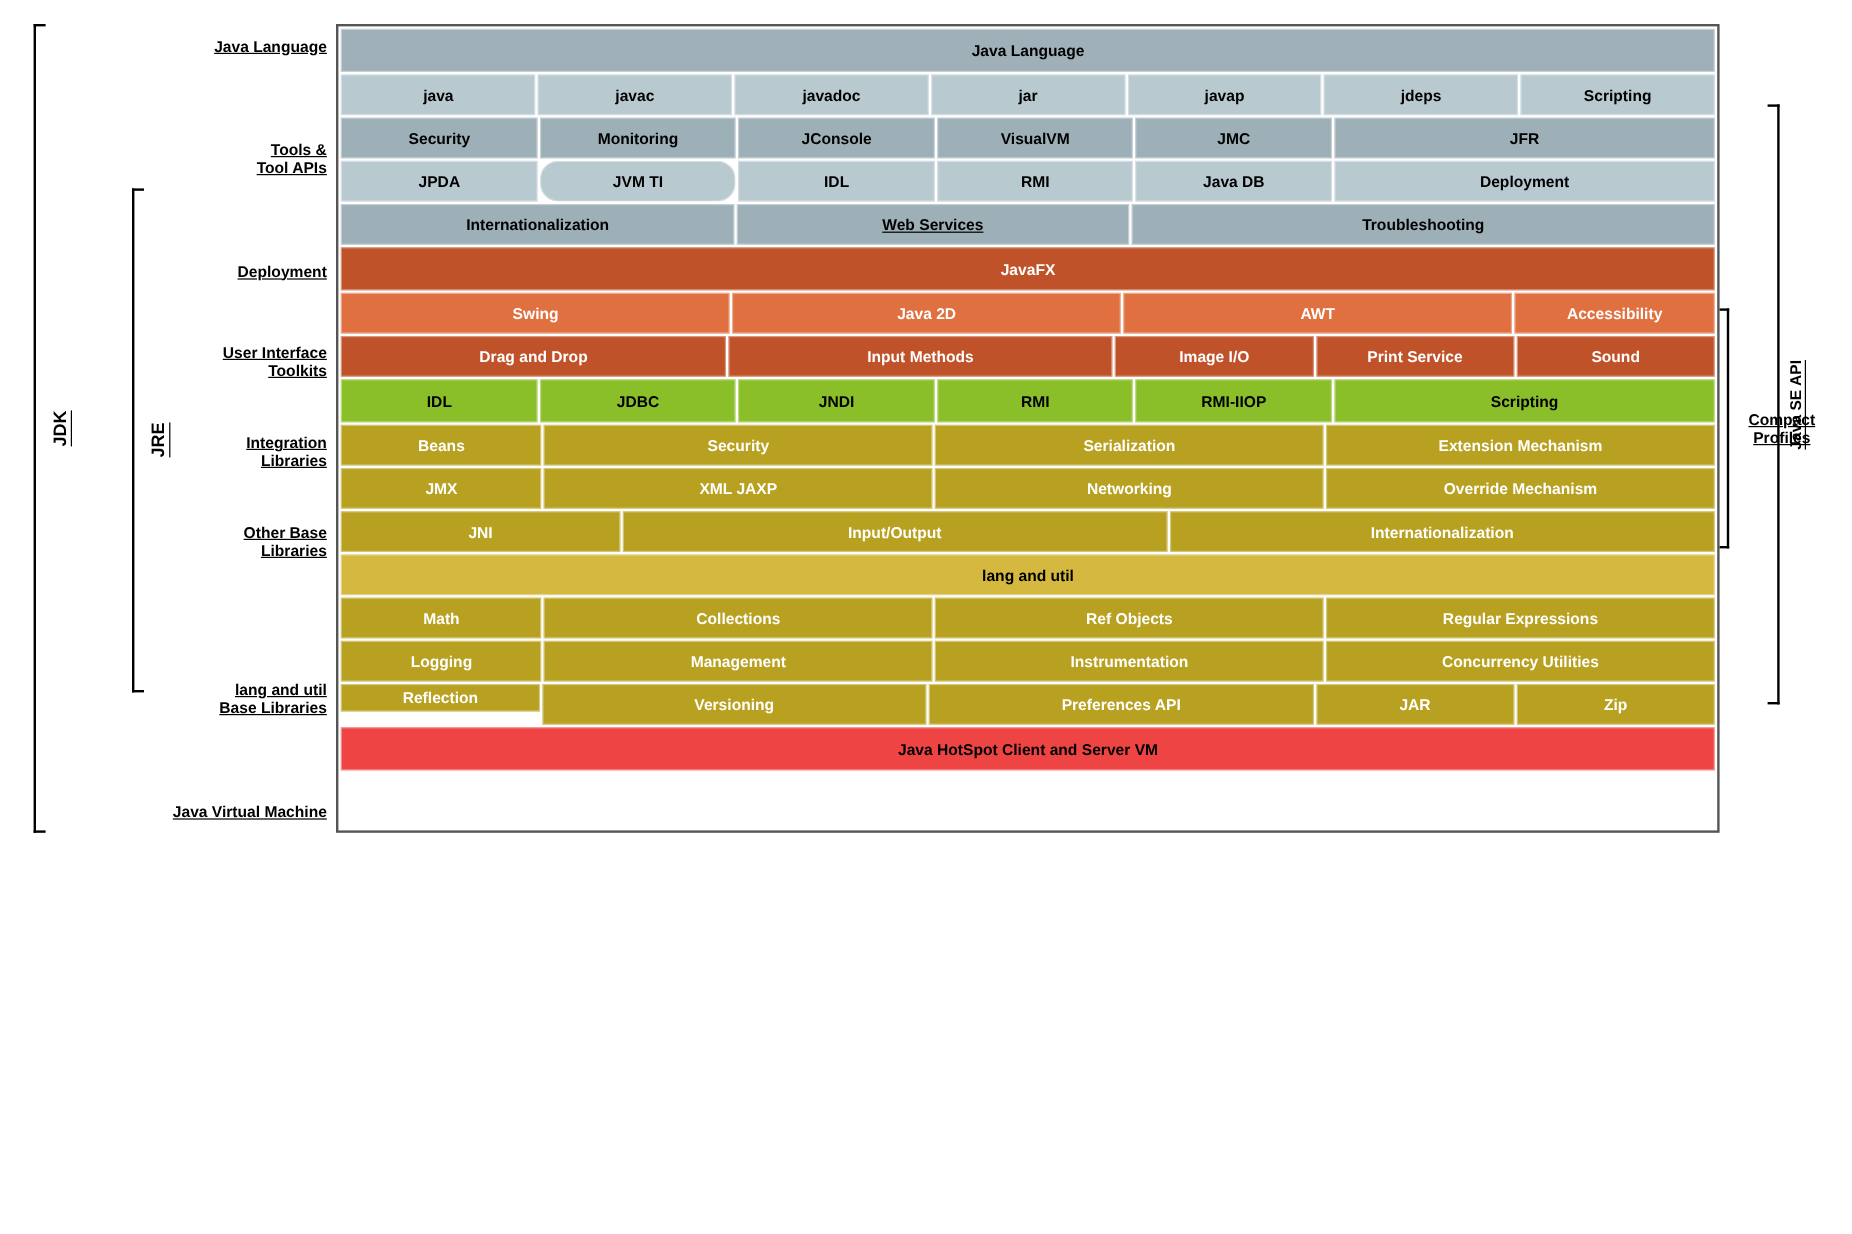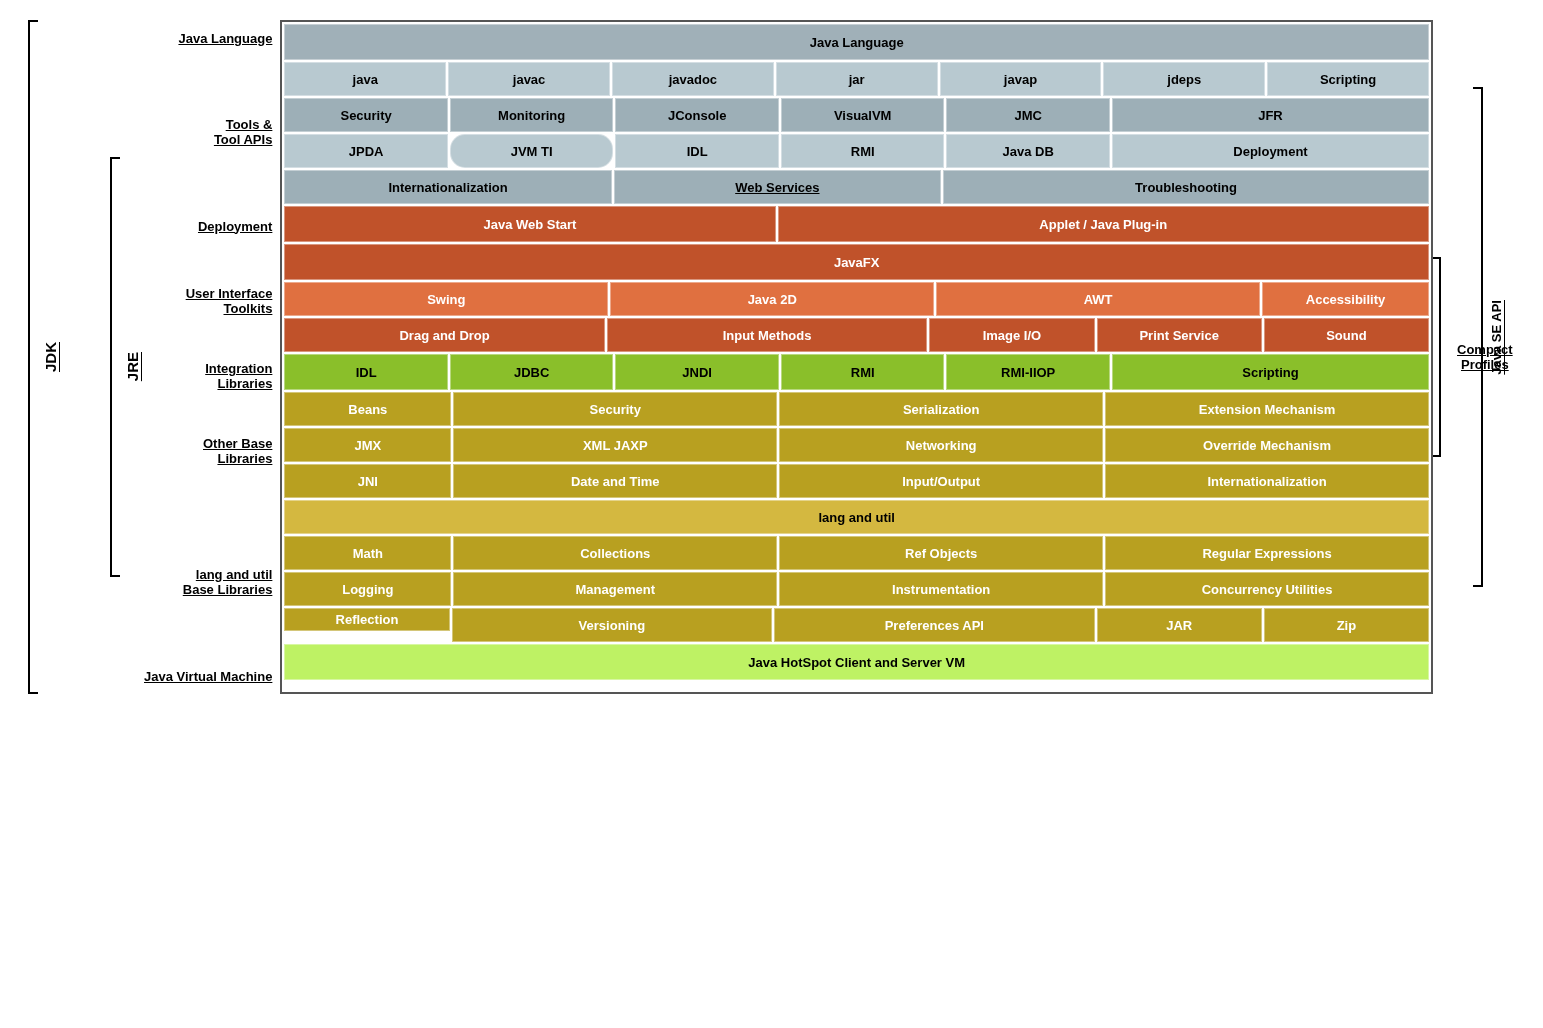--- a/index.html
+++ b/index.html
@@ -41,21 +41,21 @@
       flex: 1;
     }
     
     .bg-gray { background-color: #9dafb7; color: #000; }
     .bg-gray-light { background-color: #b8c9d0; color: #000; }
     .bg-gray-header { background-color: #a0b0b8; color: #000; }
     .bg-orange-dark { background-color: #c0522a; color: #fff; }
     .bg-orange-light { background-color: #e07040; color: #fff; }
     .bg-green-bright { background-color: #8abf2a; color: #000; }
     .bg-olive { background-color: #b8a020; color: #fff; }
-    .bg-green-pale { background-color: #bef264; color: #000; }
+    .bg-green-pale { background-color: #ef4444; color: #000; }
   </style>
 </head>
 <body>
 
 <div class="diagram-wrapper">
 
   <div class="left-labels" style="position:relative; min-width:70px;">
 
     <div style="position:absolute; left:8px; top:0; bottom:0; display:flex; flex-direction:column; justify-content:center;">
       <div style="display:flex; flex-direction:row; align-items:center; height:100%;">
@@ -190,28 +190,20 @@
               <span>Internationalization</span>
             </div>
           <div class="cell bg-gray" style="flex:2; height:34px; text-decoration:underline;">
               <span>Web Services</span>
             </div>
           <div class="cell bg-gray" style="flex:3; height:34px;">
               <span>Troubleshooting</span>
             </div>
         </div>
 
-        <div class="cell-row" style="display:flex; flex-direction:row; gap:2px;">
-          <div class="cell bg-orange-dark" style="flex:3; height:36px;">
-              <span>Java Web Start</span>
-            </div>
-          <div class="cell bg-orange-dark" style="flex:4; height:36px;">
-              <span>Applet / Java Plug-in</span>
-            </div>
-        </div>
 
         <div class="cell-row" style="display:flex; flex-direction:row; gap:2px;">
           <div class="cell" style="flex:1; height:36px; background-color:#c0522a; color:#fff;">
               <span>JavaFX</span>
             </div>
         </div>
 
         <div class="cell-row" style="display:flex; flex-direction:row; gap:2px;">
           <div class="cell bg-orange-light" style="flex:2; height:34px;">
               <span>Swing</span>
@@ -292,23 +284,20 @@
               <span>Networking</span>
             </div>
           <div class="cell bg-olive" style="flex:2; height:34px;">
               <span>Override Mechanism</span>
             </div>
         </div>
 
         <div class="cell-row" style="display:flex; flex-direction:row; gap:2px;">
           <div class="cell bg-olive" style="flex:1; height:34px;">
               <span>JNI</span>
-            </div>
-          <div class="cell bg-olive" style="flex:2; height:34px;">
-              <span>Date and Time</span>
             </div>
           <div class="cell bg-olive" style="flex:2; height:34px;">
               <span>Input/Output</span>
             </div>
           <div class="cell bg-olive" style="flex:2; height:34px;">
               <span>Internationalization</span>
             </div>
         </div>
 
         <div class="cell-row" style="display:flex; flex-direction:row; gap:2px;">

